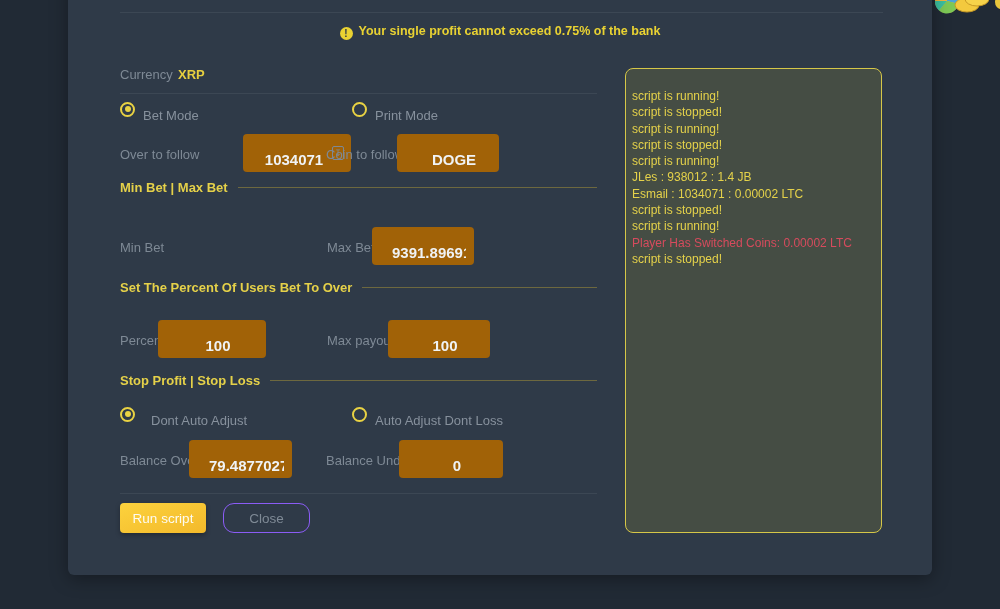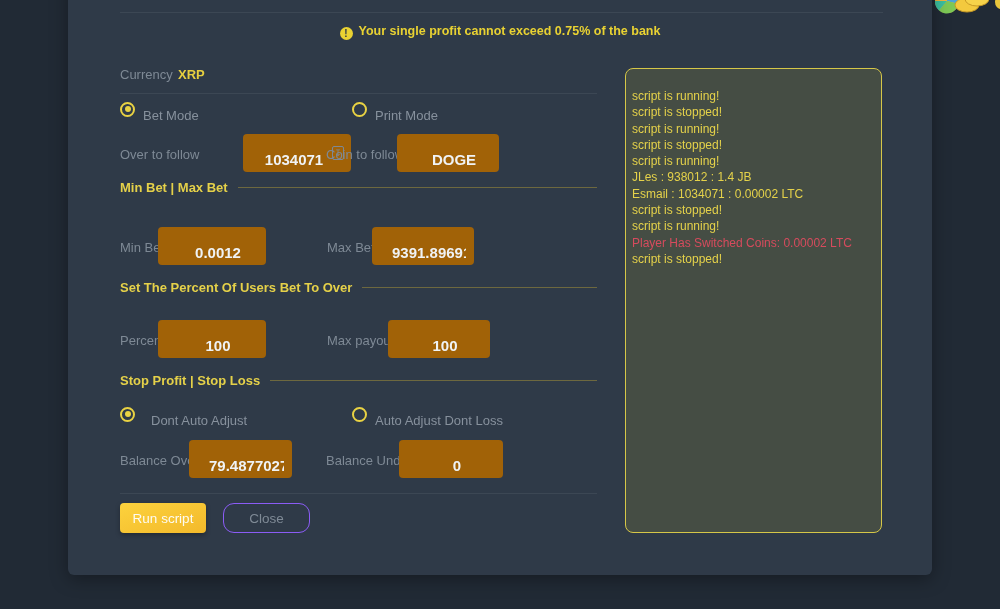--- a/index.html
+++ b/index.html
@@ -130,21 +130,20 @@
     <span class="stepper-icon">↧</span>
   </div>
   <div class="lbl" style="left:258px; top:167px;">Coin to follow</div>
   <input class="field" style="left: 329px; top: 154px; width: 102px;" value="DOGE">
 
   <div class="sec-header" style="top:200px;">
     <span class="sec-title">Min Bet | Max Bet</span>
     <span class="sec-line"></span>
   </div>
   <div class="lbl" style="left:52px; top:260px;">Min Bet</div>
-  <input class="field" style="left: 90px; top: 247px; width: 108px;" value="0.0012">
   <div class="lbl" style="left:259px; top:260px;">Max Bet</div>
   <input class="field" style="left: 304px; top: 247px; width: 102px;" value="9391.896919">
 
   <div class="sec-header" style="top:300px;">
     <span class="sec-title">Set The Percent Of Users Bet To Over</span>
     <span class="sec-line"></span>
   </div>
   <div class="lbl" style="left:52px; top:353px;">Percent</div>
   <input class="field" style="left: 90px; top: 340px; width: 108px;" value="100">
   <div class="lbl" style="left:259px; top:353px;">Max payout</div>

